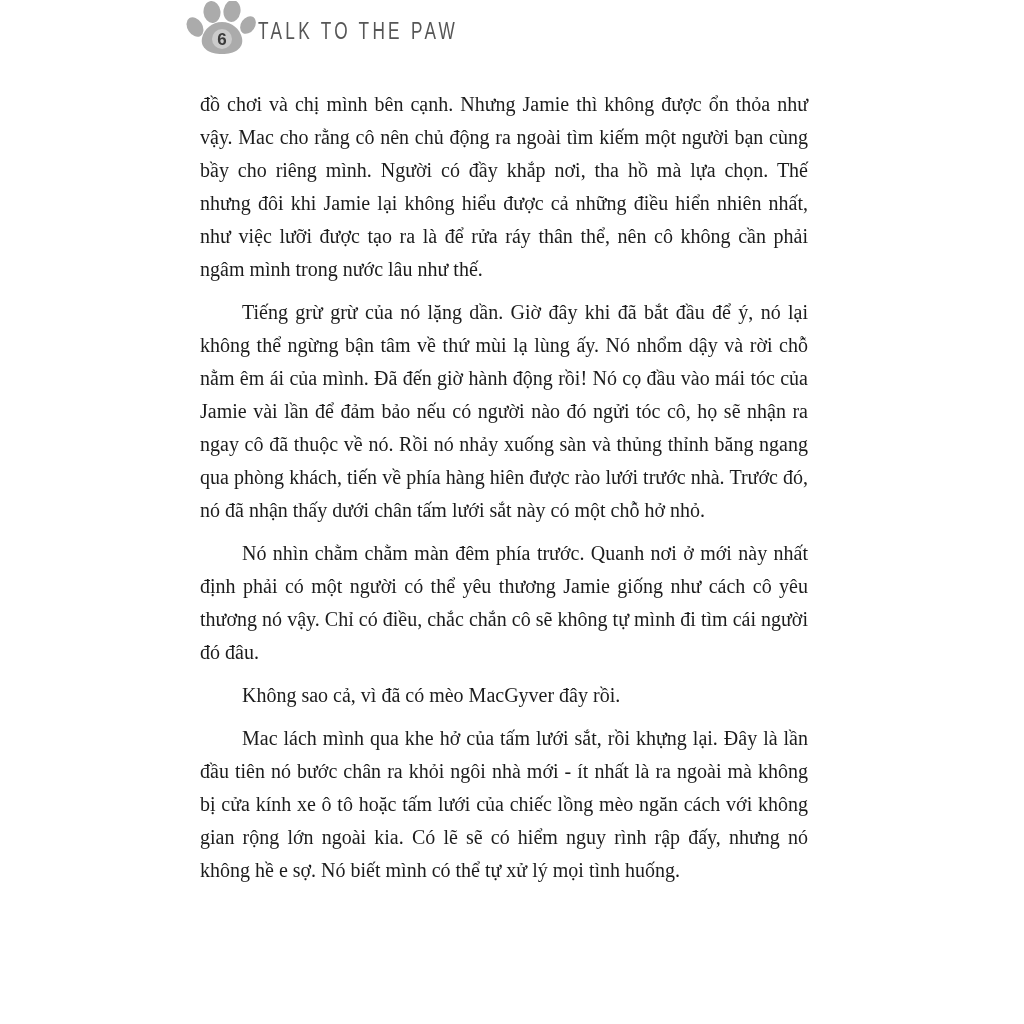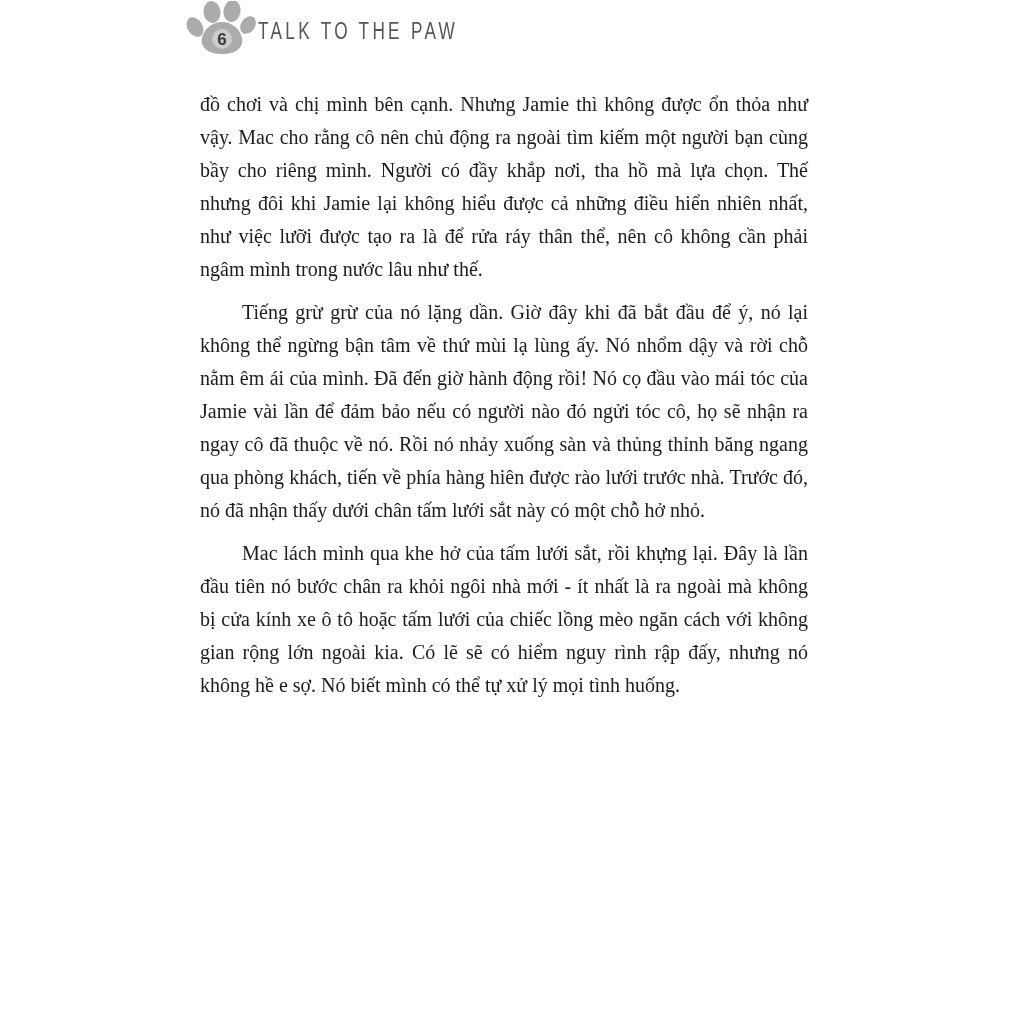--- a/index.html
+++ b/index.html
@@ -92,16 +92,18 @@
       </svg>
     </div>
 
     <div class="running-title">TALK TO THE PAW</div>
 
   </header>
 
   <main class="text-block" id="text-block">
       <p>đồ chơi và chị mình bên cạnh. Nhưng Jamie thì không được ổn thỏa như vậy. Mac cho rằng cô nên chủ động ra ngoài tìm kiếm một người bạn cùng bầy cho riêng mình. Người có đầy khắp nơi, tha hồ mà lựa chọn. Thế nhưng đôi khi Jamie lại không hiểu được cả những điều hiển nhiên nhất, như việc lưỡi được tạo ra là để rửa ráy thân thể, nên cô không cần phải ngâm mình trong nước lâu như thế.</p>
       <p class="indent">Tiếng grừ grừ của nó lặng dần. Giờ đây khi đã bắt đầu để ý, nó lại không thể ngừng bận tâm về thứ mùi lạ lùng ấy. Nó nhổm dậy và rời chỗ nằm êm ái của mình. Đã đến giờ hành động rồi! Nó cọ đầu vào mái tóc của Jamie vài lần để đảm bảo nếu có người nào đó ngửi tóc cô, họ sẽ nhận ra ngay cô đã thuộc về nó. Rồi nó nhảy xuống sàn và thủng thỉnh băng ngang qua phòng khách, tiến về phía hàng hiên được rào lưới trước nhà. Trước đó, nó đã nhận thấy dưới chân tấm lưới sắt này có một chỗ hở nhỏ.</p>
+      <p class="indent">Nó nhìn chằm chằm màn đêm phía trước. Quanh nơi ở mới này nhất định phải có một người có thể yêu thương Jamie giống như cách cô yêu thương nó vậy. Chỉ có điều, chắc chắn cô sẽ không tự mình đi tìm cái người đó đâu.</p>
+      <p class="indent">Không sao cả, vì đã có mèo MacGyver đây rồi.</p>
       <p class="indent">Mac lách mình qua khe hở của tấm lưới sắt, rồi khựng lại. Đây là lần đầu tiên nó bước chân ra khỏi ngôi nhà mới - ít nhất là ra ngoài mà không bị cửa kính xe ô tô hoặc tấm lưới của chiếc lồng mèo ngăn cách với không gian rộng lớn ngoài kia. Có lẽ sẽ có hiểm nguy rình rập đấy, nhưng nó không hề e sợ. Nó biết mình có thể tự xử lý mọi tình huống.</p>
     </main>
 
 </div>
 
 </body></html>

